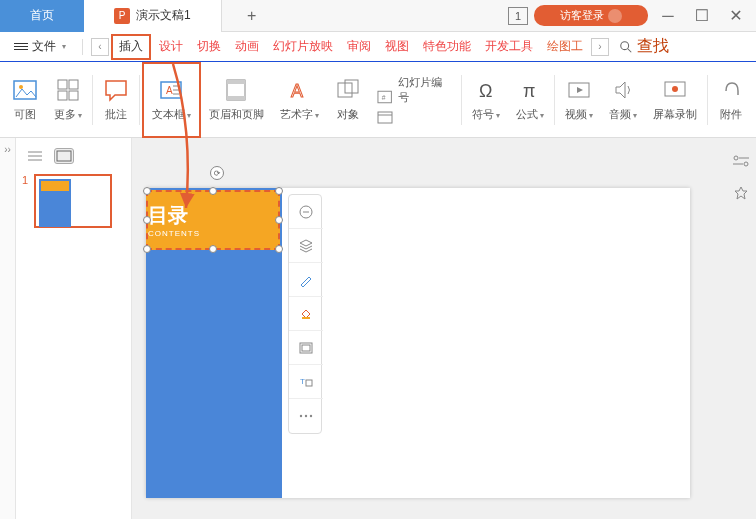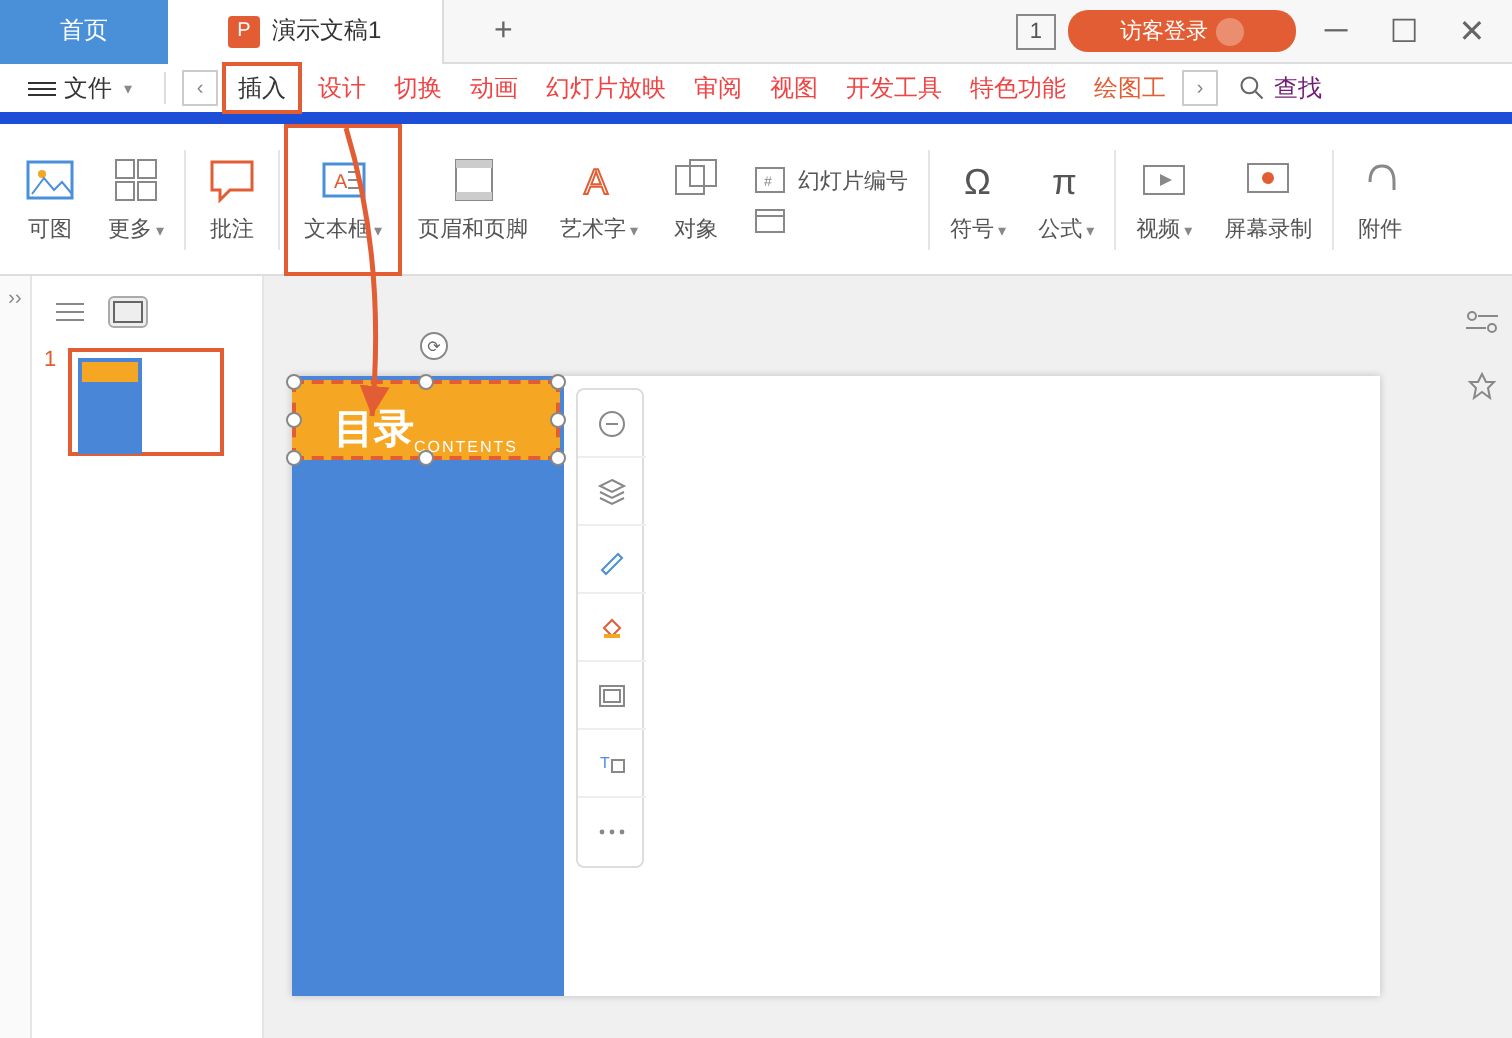--- a/index.html
+++ b/index.html
@@ -12,30 +12,30 @@
 .tab.doc { background: #fff; color: #333; border-right: 1px solid #ddd; }
 .tab.doc .p-icon { width: 16px; height: 16px; background: #e25d33; color: #fff; display: inline-flex; align-items: center; justify-content: center; font-size: 10px; border-radius: 2px; margin-right: 6px; }
 .tab.add { width: 40px; justify-content: center; color: #666; font-size: 16px; }
 .title-right { margin-left: auto; display: flex; align-items: center; gap: 6px; padding-right: 6px; }
 .badge-1 { border: 1px solid #888; padding: 0 6px; font-size: 11px; color: #555; height: 18px; display: flex; align-items: center; }
 .login-btn { background: #e25d33; color: #fff; padding: 3px 26px; border-radius: 10px; font-size: 11px; display: flex; align-items: center; gap: 4px; }
 .avatar { width: 14px; height: 14px; background: rgba(255,255,255,0.3); border-radius: 50%; }
 .win-btn { width: 28px; height: 24px; display: flex; align-items: center; justify-content: center; color: #666; cursor: pointer; }
 
 
-.menu-bar { height: 30px; background: #fff; display: flex; align-items: center; border-bottom: 6px solid #1d4ed8; padding: 0 6px; gap: 2px; }
+.menu-bar { height: 30px; background: #fff; display: flex; align-items: center; border-bottom: 1px solid #1d4ed8; padding: 0 6px; gap: 2px; }
 .menu-file { display: flex; align-items: center; gap: 4px; font-size: 12px; color: #333; padding: 0 8px; }
 .hamburger { display: inline-block; width: 14px; }
 .hamburger span { display: block; height: 1px; background: #333; margin: 2px 0; }
 .menu-divider { width: 1px; height: 16px; background: #ddd; margin: 0 6px; }
 .menu-nav { width: 18px; height: 18px; border: 1px solid #ccc; display: flex; align-items: center; justify-content: center; color: #888; font-size: 10px; }
 .menu-tab { padding: 0 6px; font-size: 12px; color: #ef4444; cursor: pointer; height: 30px; display: flex; align-items: center; }
 .menu-tab.highlighted { border: 2px solid #e25d33; color: #333; height: 26px; }
 .menu-tab.active { color: #e25d33; }
-.search-area { margin-left: 8px; display: flex; align-items: center; gap: 4px; font-size: 12px; color: #701a75; }
+.search-area { margin-left: 8px; display: flex; align-items: center; gap: 4px; font-size: 16px; color: #c2410c; }
 .search-icon { width: 14px; height: 14px; }
 
 
 .ribbon { height: 76px; background: #fff; display: flex; align-items: center; border-bottom: 1px solid #ddd; padding: 0 4px; }
 .ribbon-item { display: flex; flex-direction: column; align-items: center; justify-content: center; padding: 0 8px; height: 76px; cursor: pointer; }
 .ribbon-item.highlighted { border: 2px solid #e25d33; }
 .ribbon-icon { width: 26px; height: 26px; margin-bottom: 4px; display: flex; align-items: center; justify-content: center; }
 .ribbon-label { font-size: 11px; color: #555; white-space: nowrap; }
 .ribbon-sep { width: 1px; height: 50px; background: #e5e5e5; margin: 0 2px; }
 .ribbon-sub { display: flex; flex-direction: column; gap: 4px; padding: 0 8px; }
@@ -51,21 +51,21 @@
 .thumb-tool.act { border: 1px solid #aaa; border-radius: 3px; background: #eee; }
 .thumb-row { display: flex; padding: 0 6px; gap: 6px; }
 .thumb-num { font-size: 11px; color: #e25d33; }
 .thumb { width: 78px; height: 54px; border: 2px solid #e25d33; background: #fff; position: relative; padding: 3px; }
 .thumb-inner { width: 32px; height: 48px; background: #4a86d8; }
 .thumb-bar { position: absolute; top: 5px; left: 5px; width: 28px; height: 10px; background: #f5a623; }
 
 .canvas-area { flex: 1; background: #f0f0f0; position: relative; overflow: hidden; }
 .slide { position: absolute; left: 14px; top: 50px; width: 544px; height: 310px; background: #fff; box-shadow: 0 0 4px rgba(0,0,0,0.2); }
 .blue-block { position: absolute; left: 0; top: 0; width: 136px; height: 310px; background: #4a86d8; }
-.selected-box { position: absolute; left: 14px; top: 52px; width: 134px; height: 40px; background: #f5a623; border: 2px dashed #e25d33; display: flex; flex-direction: row; align-items: flex-end; justify-content: center; }
+.selected-box { position: absolute; left: 14px; top: 52px; width: 134px; height: 60px; background: #f5a623; border: 2px dashed #e25d33; display: flex; flex-direction: column; align-items: flex-start; justify-content: center; }
 .sel-title { color: #fff; font-size: 20px; font-weight: bold; }
 .sel-sub { color: #fff; font-size: 8px; letter-spacing: 1px; }
 .handle { position: absolute; width: 8px; height: 8px; background: #fff; border: 1px solid #888; border-radius: 50%; }
 .rotate-handle { position: absolute; left: 78px; top: 28px; width: 14px; height: 14px; border: 1px solid #888; border-radius: 50%; background: #fff; display: flex; align-items: center; justify-content: center; font-size: 8px; color: #666; }
 
 .float-toolbar { position: absolute; left: 156px; top: 56px; width: 34px; background: #fff; border: 1px solid #ddd; border-radius: 4px; display: flex; flex-direction: column; }
 .float-btn { width: 34px; height: 34px; display: flex; align-items: center; justify-content: center; border-bottom: 1px solid #eee; cursor: pointer; }
 .float-btn:last-child { border-bottom: none; }
 
 .side-tools { position: absolute; right: 0; top: 0; width: 30px; display: flex; flex-direction: column; align-items: center; gap: 14px; padding-top: 14px; }
@@ -111,22 +111,22 @@
   </div>
   <div class="menu-divider"></div>
   <div class="menu-nav">‹</div>
   <div class="menu-tab highlighted">插入</div>
   <div class="menu-tab">设计</div>
   <div class="menu-tab">切换</div>
   <div class="menu-tab">动画</div>
   <div class="menu-tab">幻灯片放映</div>
   <div class="menu-tab">审阅</div>
   <div class="menu-tab">视图</div>
+  <div class="menu-tab">特色功能</div>
   <div class="menu-tab">开发工具</div>
-  <div class="menu-tab">特色功能</div>
   <div class="menu-tab active">绘图工</div>
   <div class="menu-nav">›</div>
   <div class="search-area">
     <svg class="search-icon" viewBox="0 0 16 16">
         <circle cx="6.5" cy="6.5" r="4.5" fill="none" stroke="#666" stroke-width="1.2"></circle>
         <line x1="10" y1="10" x2="14" y2="14" stroke="#666" stroke-width="1.2"></line>
       </svg>
     <span>查找</span>
   </div>
 </div>
@@ -216,20 +216,27 @@
       </svg>
     <span class="ribbon-label"><span>公式</span><span class="caret">▾</span></span>
   </div>
   <div class="ribbon-sep"></div>
   <div class="ribbon-item">
     <svg class="ribbon-icon" viewBox="0 0 26 26">
         <rect x="3" y="6" width="20" height="14" fill="none" stroke="#888"></rect>
         <path d="M11 10 L17 13 L11 16 Z" fill="#888"></path>
       </svg>
     <span class="ribbon-label"><span>视频</span><span class="caret">▾</span></span>
+  </div>
+  <div class="ribbon-item">
+    <svg class="ribbon-icon" viewBox="0 0 26 26">
+        <path d="M6 10 H10 L15 5 V21 L10 16 H6 Z" fill="none" stroke="#888"></path>
+        <path d="M18 9 Q21 13 18 17" fill="none" stroke="#888"></path>
+      </svg>
+    <span class="ribbon-label"><span>音频</span><span class="caret">▾</span></span>
   </div>
   <div class="ribbon-item">
     <svg class="ribbon-icon" viewBox="0 0 26 26">
         <rect x="3" y="5" width="20" height="14" fill="none" stroke="#888"></rect>
         <circle cx="13" cy="12" r="3" fill="#e25d33"></circle>
       </svg>
     <span class="ribbon-label">屏幕录制</span>
   </div>
   <div class="ribbon-sep"></div>
   <div class="ribbon-item">

